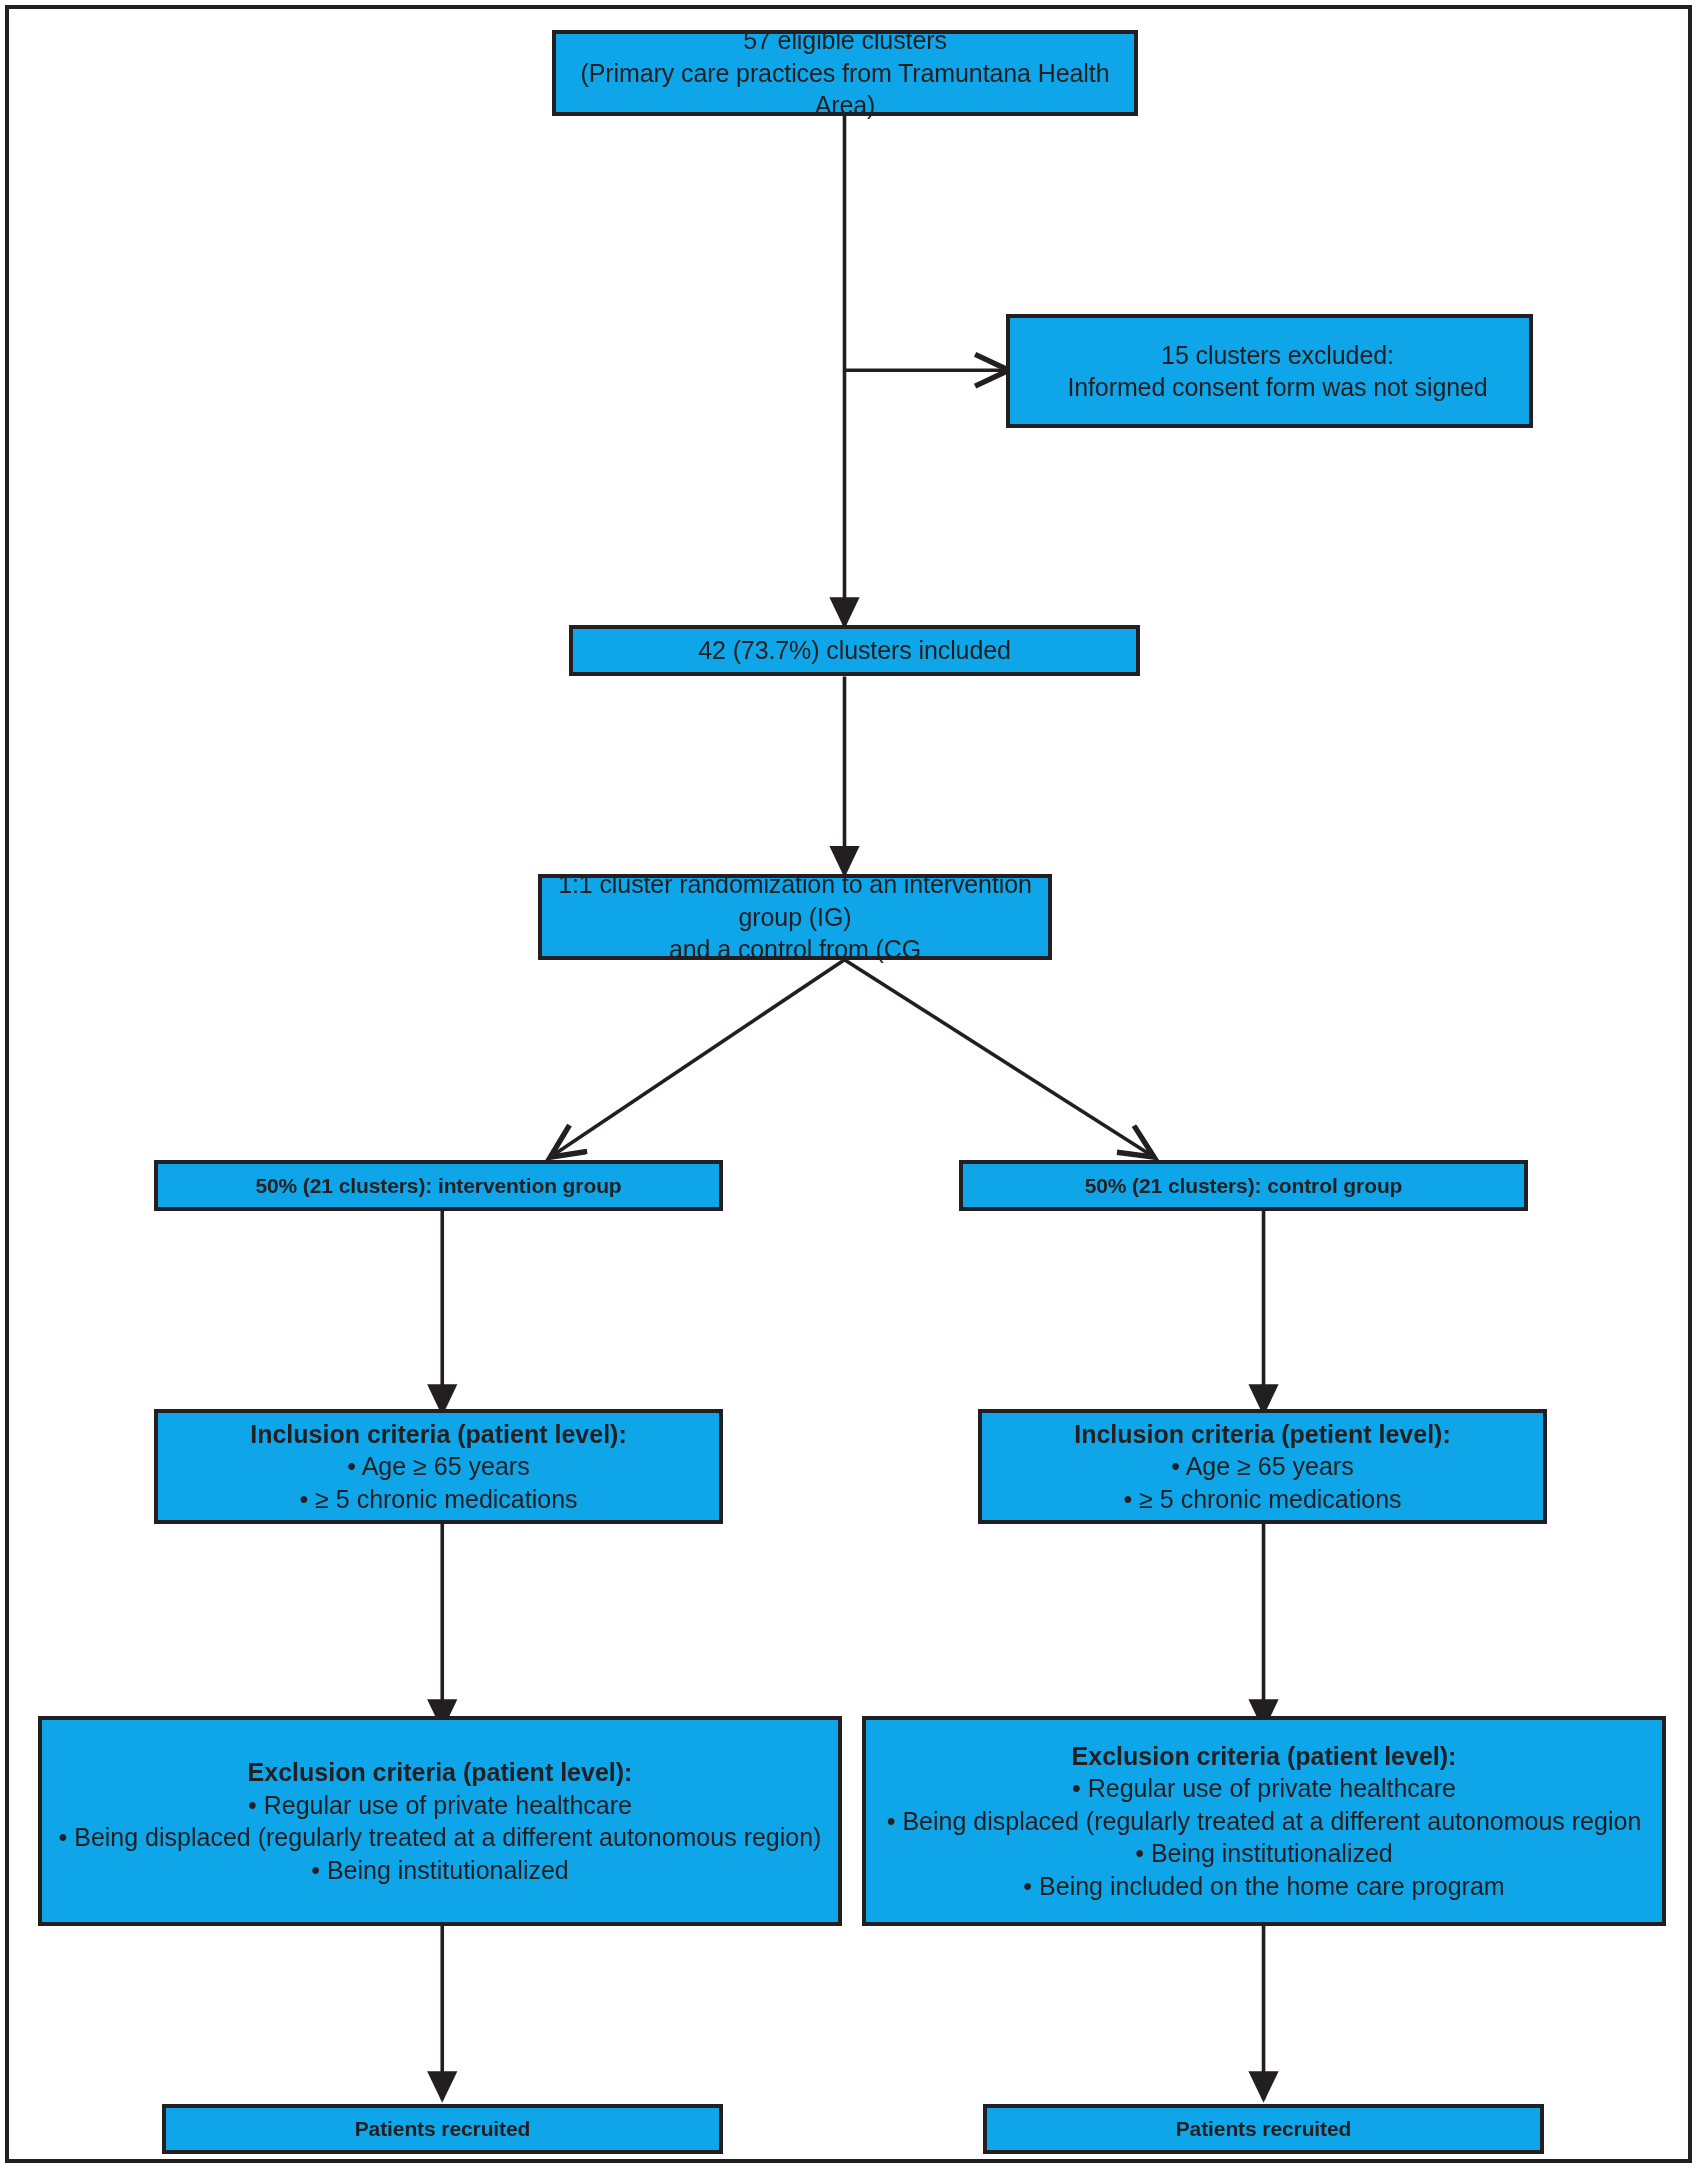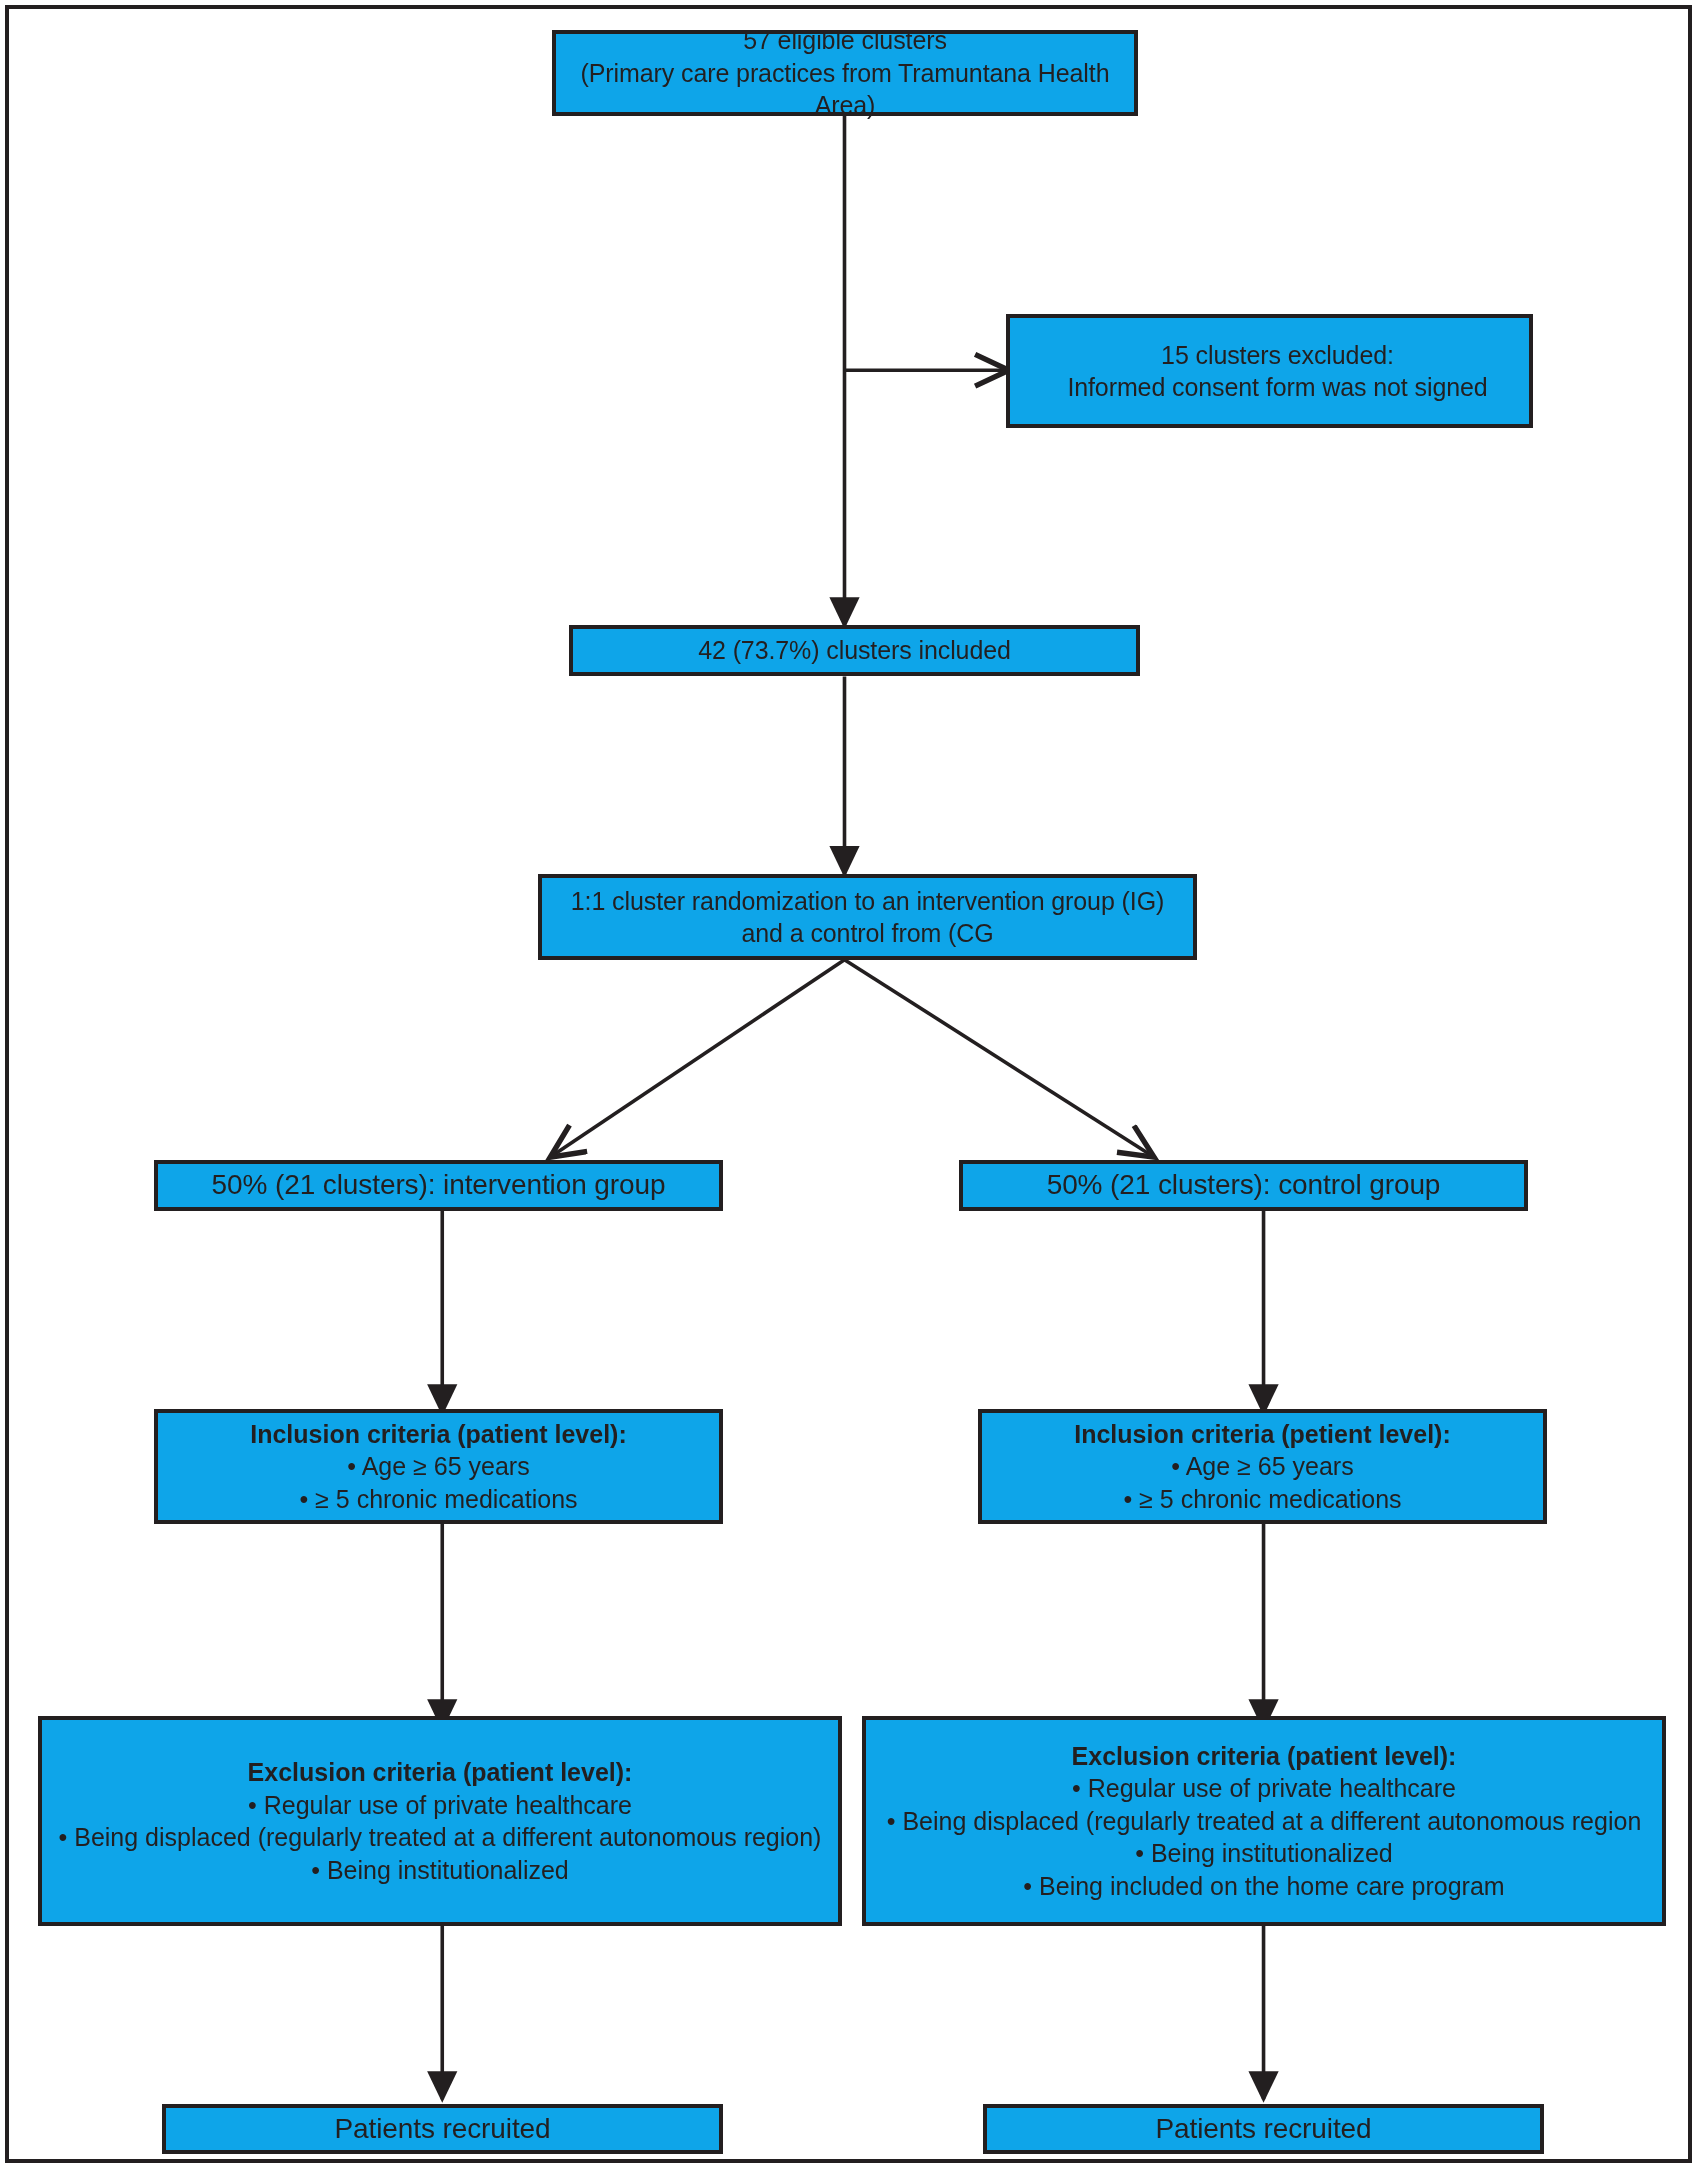--- a/index.html
+++ b/index.html
@@ -54,22 +54,22 @@
     line-height: 1.30;
     padding: 0 8px;
     box-sizing: border-box;
   }
   .t-regular {
     font-weight: 400;
     font-size: 25px;
     letter-spacing: -0.1px;
   }
   .t-bold {
-    font-weight: 400;
-    font-size: 28px;
+    font-weight: 700;
+    font-size: 21px;
     letter-spacing: -0.1px;
   }
   .crit-head {
     font-weight: 700;
     font-size: 25px;
     display: block;
   }
   .crit-line {
     font-weight: 400;
     font-size: 25px;
@@ -129,21 +129,21 @@
       <span>Informed consent form was not signed</span>
     </span>
   </div>
 
   <div class="node" style="left:557px; top:625px; width:571px; height:51px;margin-left:12px;">
     <span class="node-text t-regular">
       <span>42 (73.7%) clusters included</span>
     </span>
   </div>
 
-  <div class="node" style="left:538px; top:874px; width:659px; height:86px;">
+  <div class="node" style="left:538px; top:874px; width:514px; height:86px;">
     <span class="node-text t-regular">
       <span>1:1 cluster randomization to an intervention group (IG)</span><br>
       <span>and a control from (CG</span>
     </span>
   </div>
 
   <div class="node" style="left:154px; top:1160px; width:569px; height:51px;">
     <span class="node-text t-bold">
       <span>50% (21 clusters): intervention group</span>
     </span>

